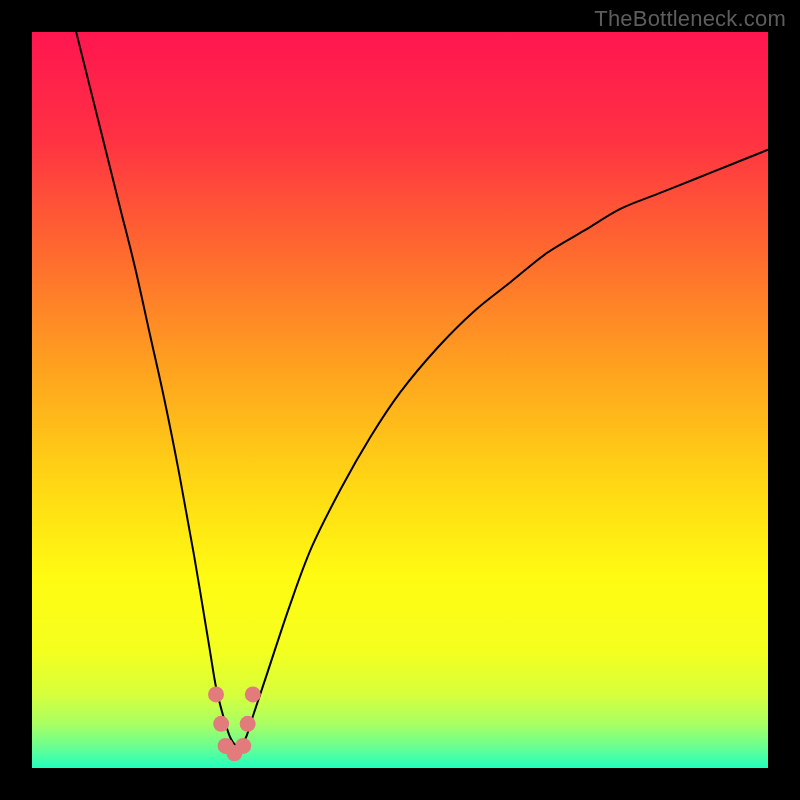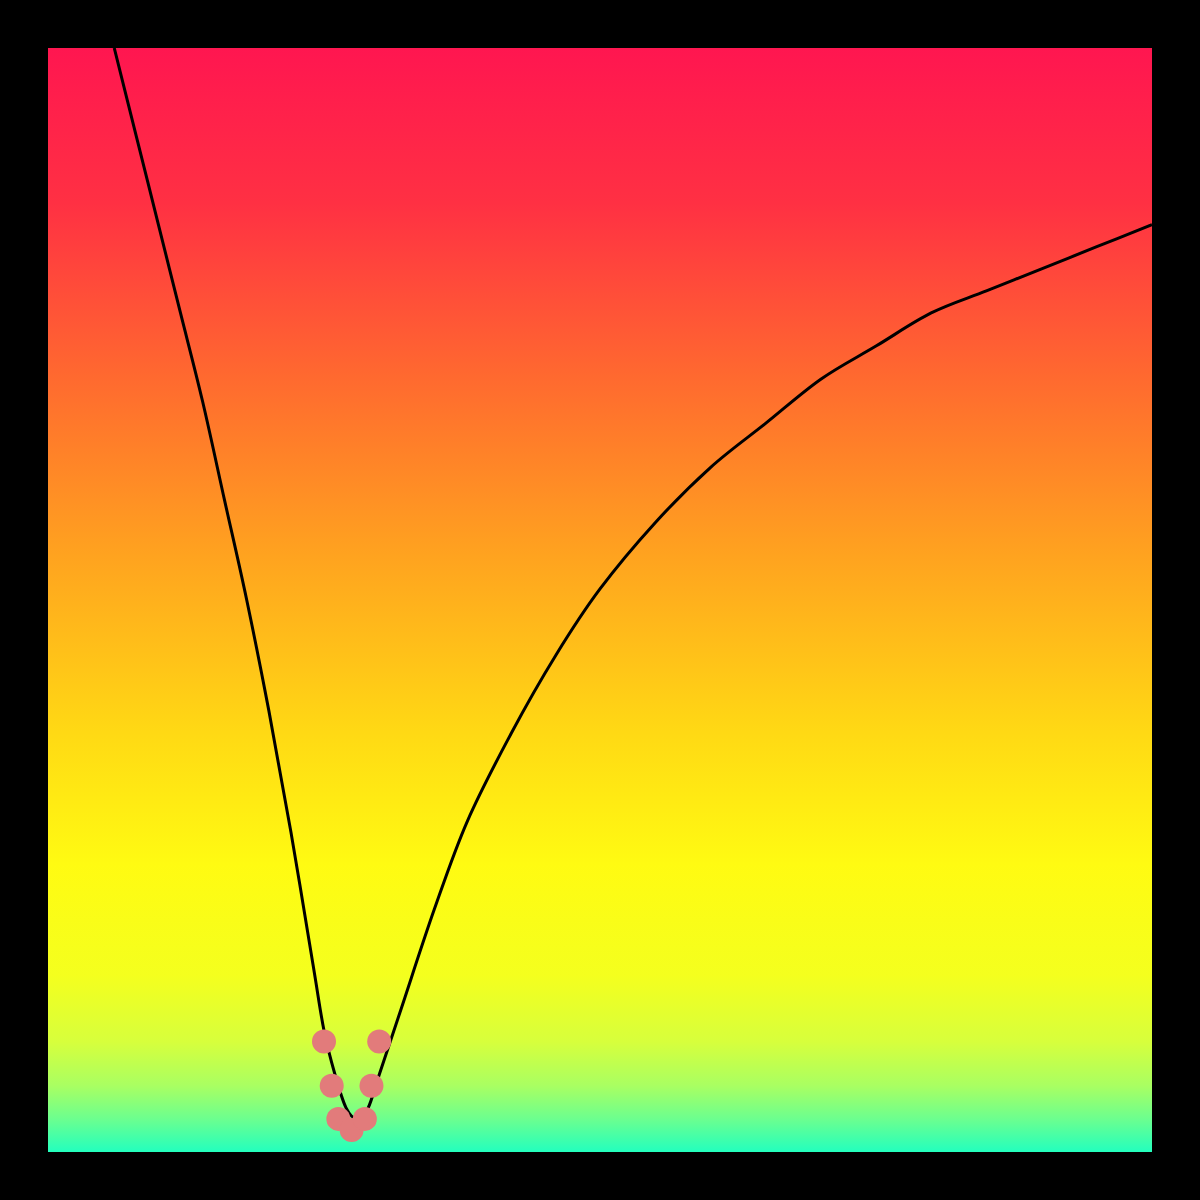--- a/index.html
+++ b/index.html
@@ -67,13 +67,14 @@
           <circle cx="189.15" cy="691.84" r="8" fill="#e27b7b"></circle>
           <circle cx="193.57" cy="713.92" r="8" fill="#e27b7b"></circle>
           <circle cx="202.40" cy="721.28" r="8" fill="#e27b7b"></circle>
           <circle cx="211.23" cy="713.92" r="8" fill="#e27b7b"></circle>
           <circle cx="215.65" cy="691.84" r="8" fill="#e27b7b"></circle>
           <circle cx="220.80" cy="662.40" r="8" fill="#e27b7b"></circle>
         </g>
     </svg>
   </div>
 
+  <div class="attribution">TheBottleneck.com</div>
 </div>
 
 </body></html>

